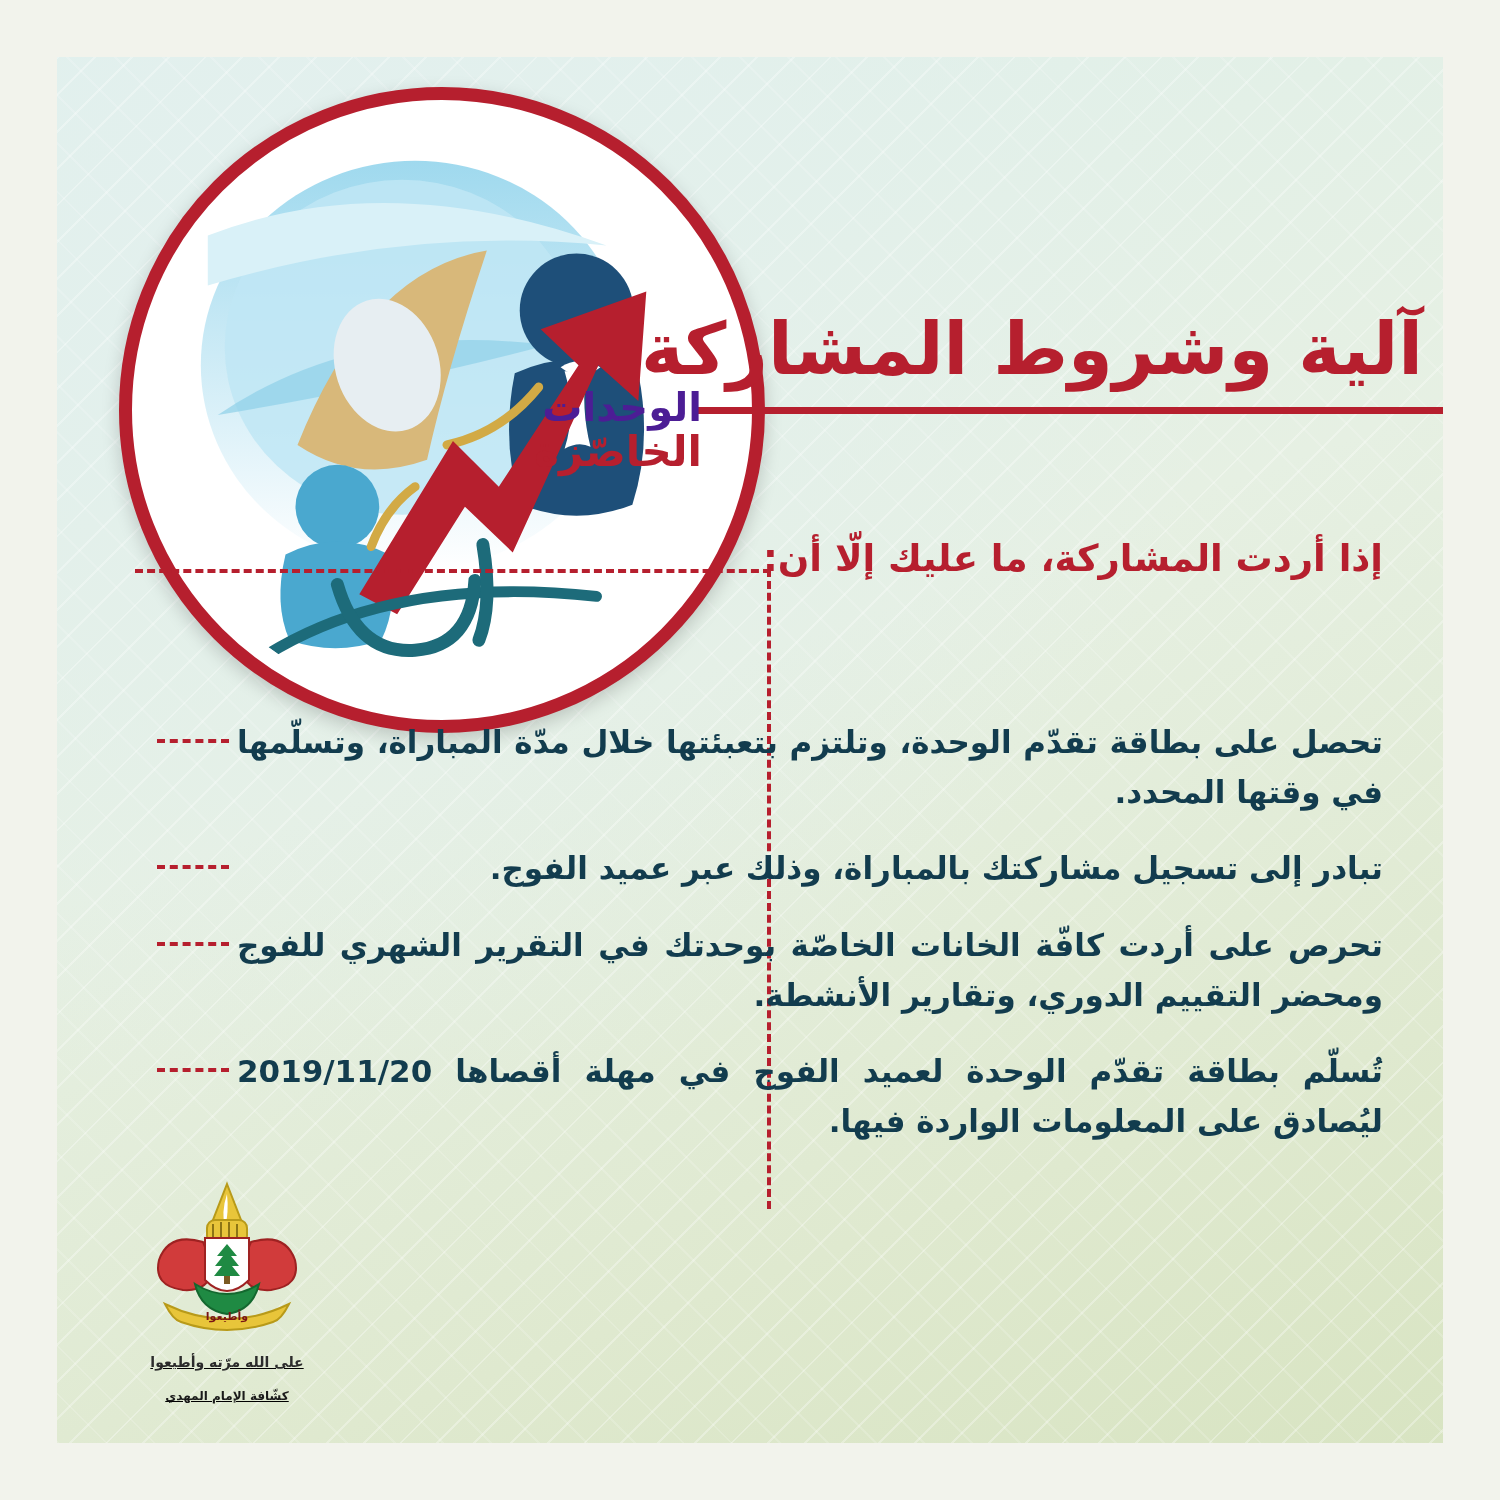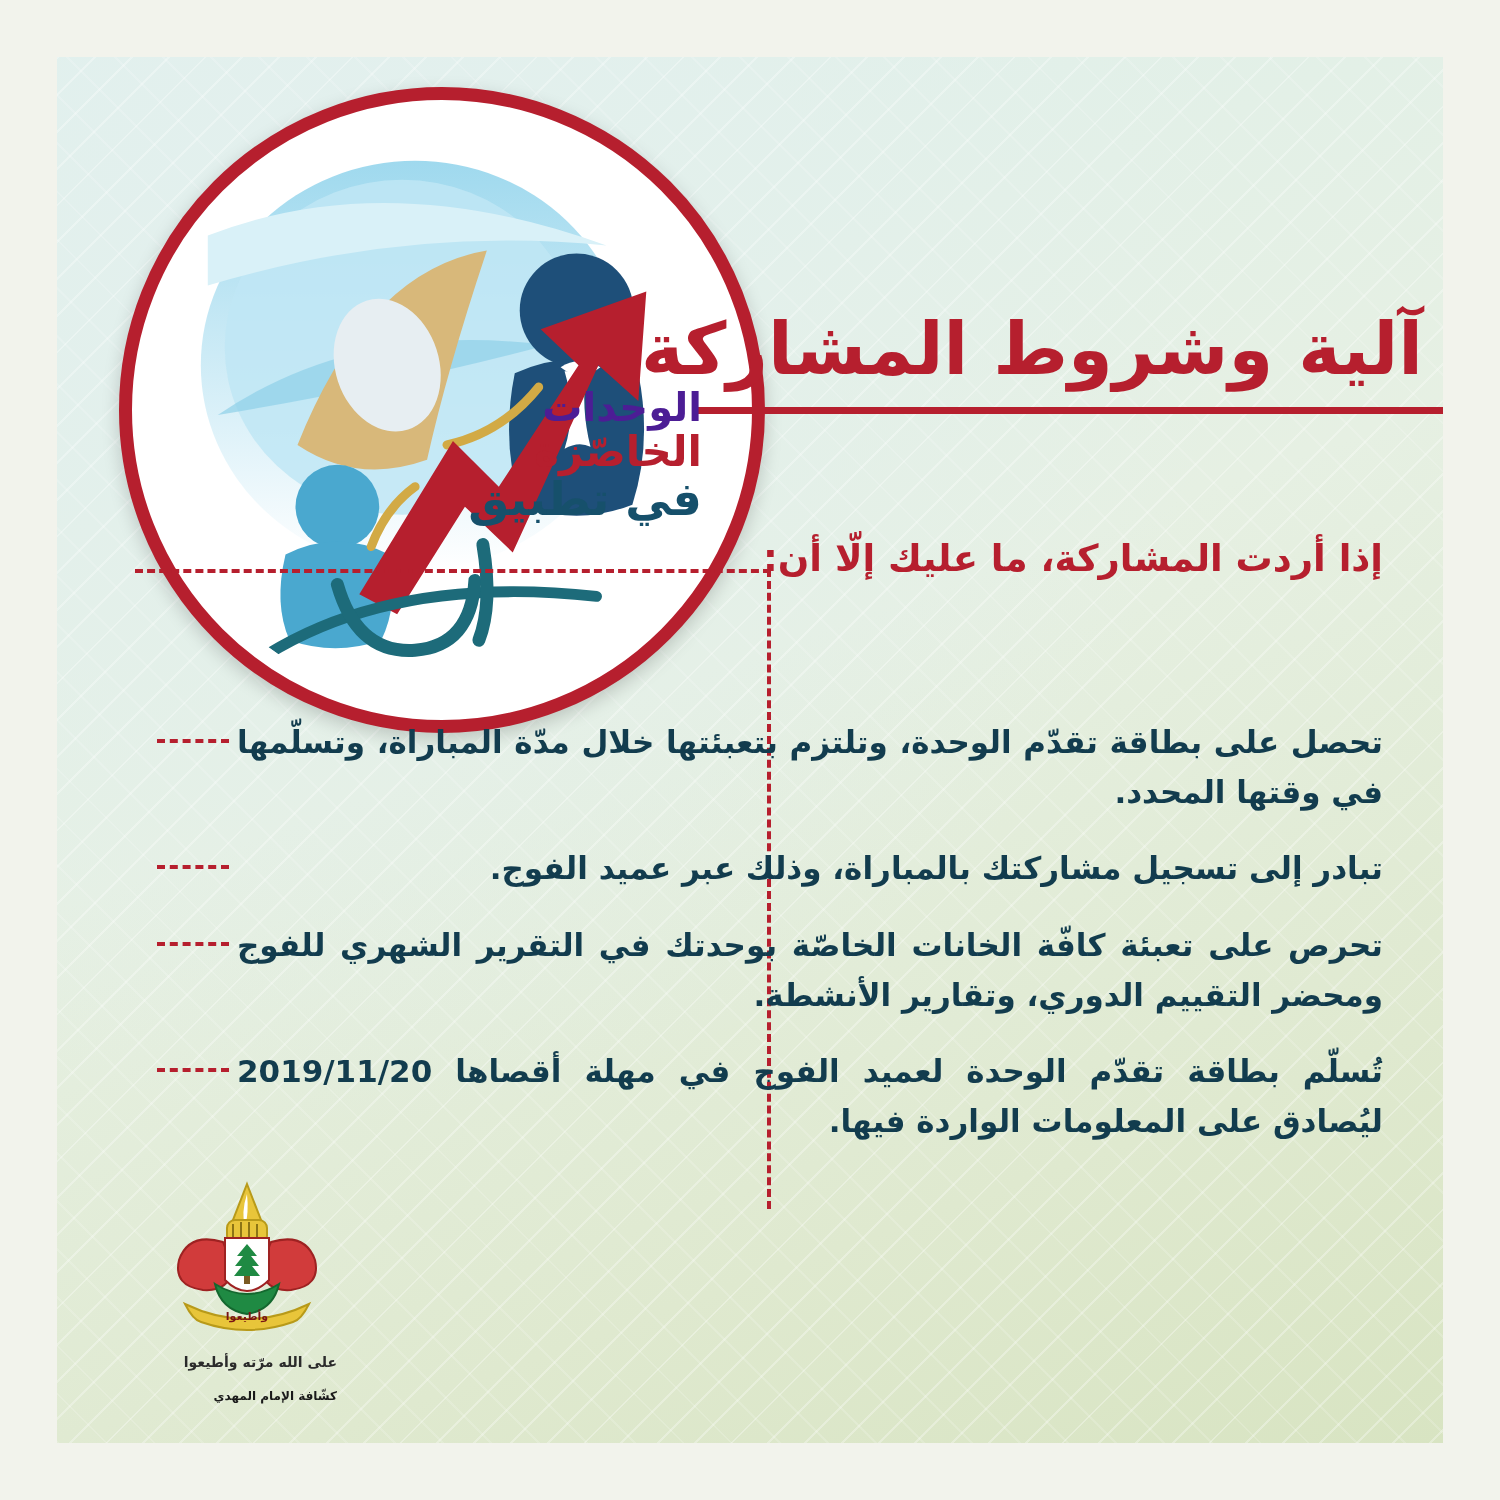--- a/index.html
+++ b/index.html
@@ -155,21 +155,22 @@
     height: 0;
     border-top: 4px dashed #b61f2e;
   }
 
   
   .scouts {
     position: absolute;
     left: 60px;
     bottom: 40px;
     width: 220px;
-    text-align: right;
+    text-align: center;
+    text-decoration: underline;
   }
   .scouts-caption {
     font-size: 12px;
     font-weight: bold;
     color: #1a1a1a;
     margin-top: 19px;
   }
   .scouts-motto {
     font-size: 14px;
     font-weight: bold;
@@ -221,21 +222,20 @@
 
           <path d="M120 540 q130 -80 330 -58" stroke="#1d6b7a" stroke-width="11" fill="none" stroke-linecap="round"></path>
           <path d="M190 470 q20 70 78 66 q56 -4 60 -70" stroke="#1d6b7a" stroke-width="13" fill="none" stroke-linecap="round"></path>
           <path d="M336 430 q10 60 -4 96" stroke="#1d6b7a" stroke-width="13" fill="none" stroke-linecap="round"></path>
         </g>
       </svg>
 
       <div class="logo-words">
         <div class="lw1">الوحدات</div>
         <div class="lw2">الخاصّزة</div>
-        <div class="lw3">في تطبيق</div>
       </div>
     </div>
   </div>
 
   <div class="title-row">
     <div class="title-text">آلية وشروط المشاركة</div>
     <div class="title-rule"></div>
   </div>
 
   <div class="lead">إذا أردت المشاركة، ما عليك إلّا أن:</div>
@@ -247,21 +247,21 @@
     <div class="item">
       <span class="tick"></span>
       <div class="item-text">تحصل على بطاقة تقدّم الوحدة، وتلتزم بتعبئتها خلال مدّة المباراة، وتسلّمها في وقتها المحدد.</div>
     </div>
     <div class="item">
       <span class="tick"></span>
       <div class="item-text">تبادر إلى تسجيل مشاركتك بالمباراة، وذلك عبر عميد الفوج.</div>
     </div>
     <div class="item">
       <span class="tick"></span>
-      <div class="item-text">تحرص على تعبئة كافّة الخانات الخاصّة بوحدتك في  التقرير الشهري للفوج ومحضر التقييم الدوري، وتقارير الأنشطة.</div>
+      <div class="item-text">تحرص على أردت كافّة الخانات الخاصّة بوحدتك في  التقرير الشهري للفوج ومحضر التقييم الدوري، وتقارير الأنشطة.</div>
     </div>
     <div class="item">
       <span class="tick"></span>
       <div class="item-text">تُسلّم بطاقة تقدّم الوحدة لعميد الفوج في مهلة أقصاها 2019/11/20 ليُصادق على المعلومات الواردة فيها.</div>
     </div>
   </div>
 
   <div class="scouts">
     <svg width="180" height="170" viewBox="0 0 180 170" xmlns="http://www.w3.org/2000/svg">
 

